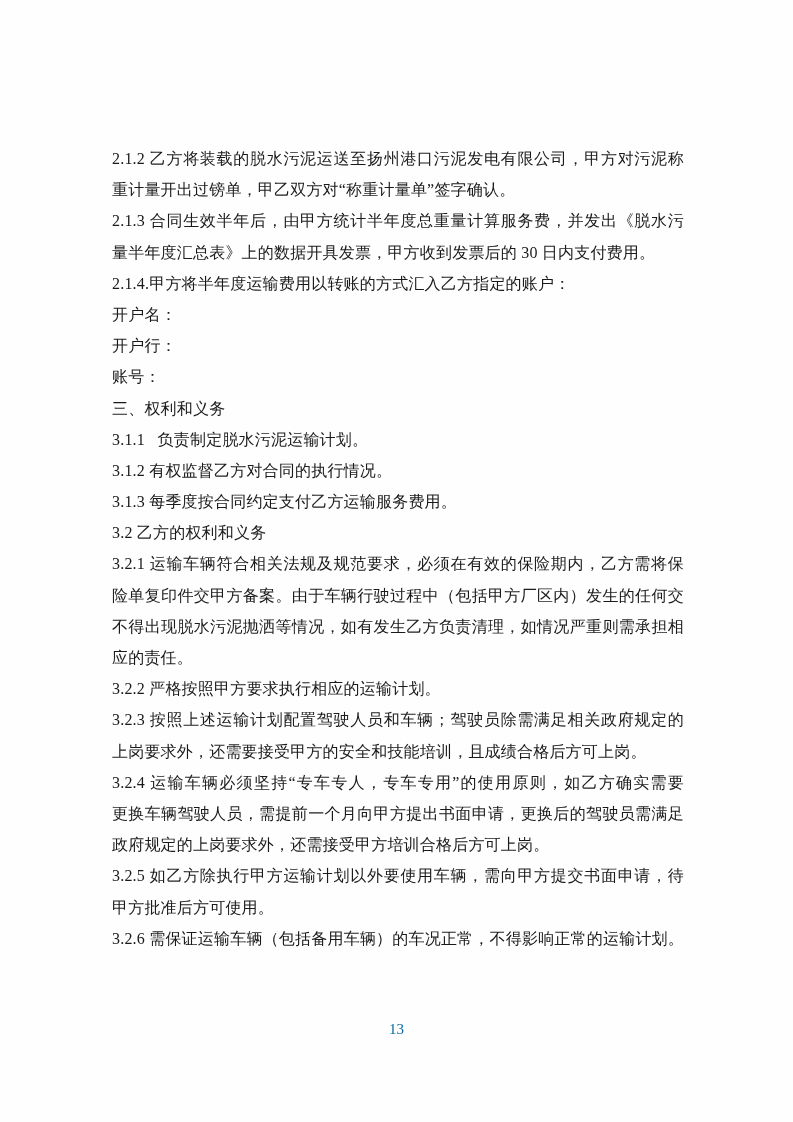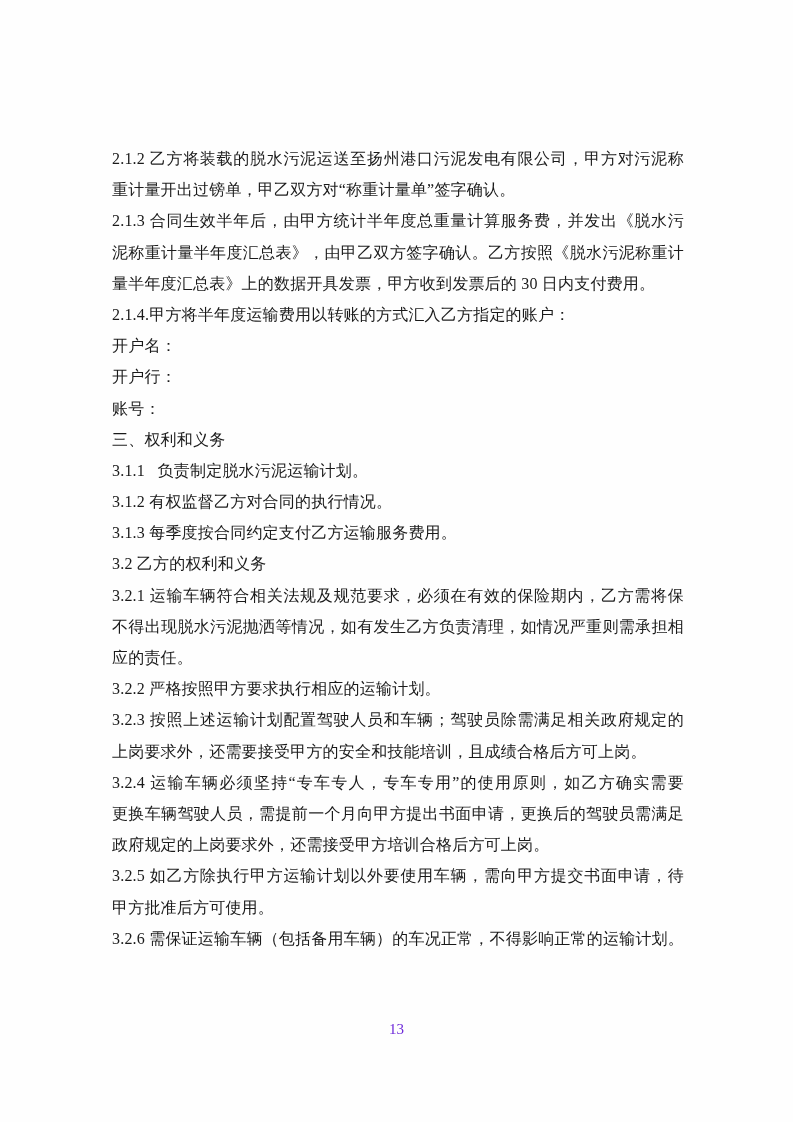--- a/index.html
+++ b/index.html
@@ -39,45 +39,45 @@
     text-align: justify;
     text-align-last: justify;
   }
   .page-footer {
     position: absolute;
     left: 0;
     top: 1021px;
     width: 793px;
     text-align: center;
     font-size: 15px;
-    color: #6d28d9;
+    color: #0369a1;
     font-family: "Liberation Serif", "DejaVu Serif", serif;
   }
 </style>
 </head>
 <body>
 
 <div class="sheet">
   <div class="doc-body">
 
   <div class="line full">2.1.2 乙方将装载的脱水污泥运送至扬州港口污泥发电有限公司，甲方对污泥称</div>
       <div class="line">重计量开出过镑单，甲乙双方对“称重计量单”签字确认。</div>
       <div class="line full">2.1.3 合同生效半年后，由甲方统计半年度总重量计算服务费，并发出《脱水污</div>
-      <div class="line full">泥称重计量半年度汇总表》，由甲乙双方签字确认。乙方按照《脱水污泥称重计</div>
       <div class="line">量半年度汇总表》上的数据开具发票，甲方收到发票后的 30 日内支付费用。</div>
       <div class="line">2.1.4.甲方将半年度运输费用以转账的方式汇入乙方指定的账户：</div>
       <div class="line">开户名：</div>
       <div class="line">开户行：</div>
       <div class="line">账号：</div>
       <div class="line">三、权利和义务</div>
       <div class="line">3.1.1   负责制定脱水污泥运输计划。</div>
       <div class="line">3.1.2 有权监督乙方对合同的执行情况。</div>
       <div class="line">3.1.3 每季度按合同约定支付乙方运输服务费用。</div>
       <div class="line">3.2 乙方的权利和义务</div>
       <div class="line full">3.2.1 运输车辆符合相关法规及规范要求，必须在有效的保险期内，乙方需将保</div>
+      <div class="line full">险单复印件交甲方备案。由于车辆行驶过程中（包括甲方厂区内）发生的任何交</div>
       <div class="line full">不得出现脱水污泥抛洒等情况，如有发生乙方负责清理，如情况严重则需承担相</div>
       <div class="line">应的责任。</div>
       <div class="line">3.2.2 严格按照甲方要求执行相应的运输计划。</div>
       <div class="line full">3.2.3 按照上述运输计划配置驾驶人员和车辆；驾驶员除需满足相关政府规定的</div>
       <div class="line">上岗要求外，还需要接受甲方的安全和技能培训，且成绩合格后方可上岗。</div>
       <div class="line full">3.2.4 运输车辆必须坚持“专车专人，专车专用”的使用原则，如乙方确实需要</div>
       <div class="line full">更换车辆驾驶人员，需提前一个月向甲方提出书面申请，更换后的驾驶员需满足</div>
       <div class="line">政府规定的上岗要求外，还需接受甲方培训合格后方可上岗。</div>
       <div class="line full">3.2.5 如乙方除执行甲方运输计划以外要使用车辆，需向甲方提交书面申请，待</div>
       <div class="line">甲方批准后方可使用。</div>

